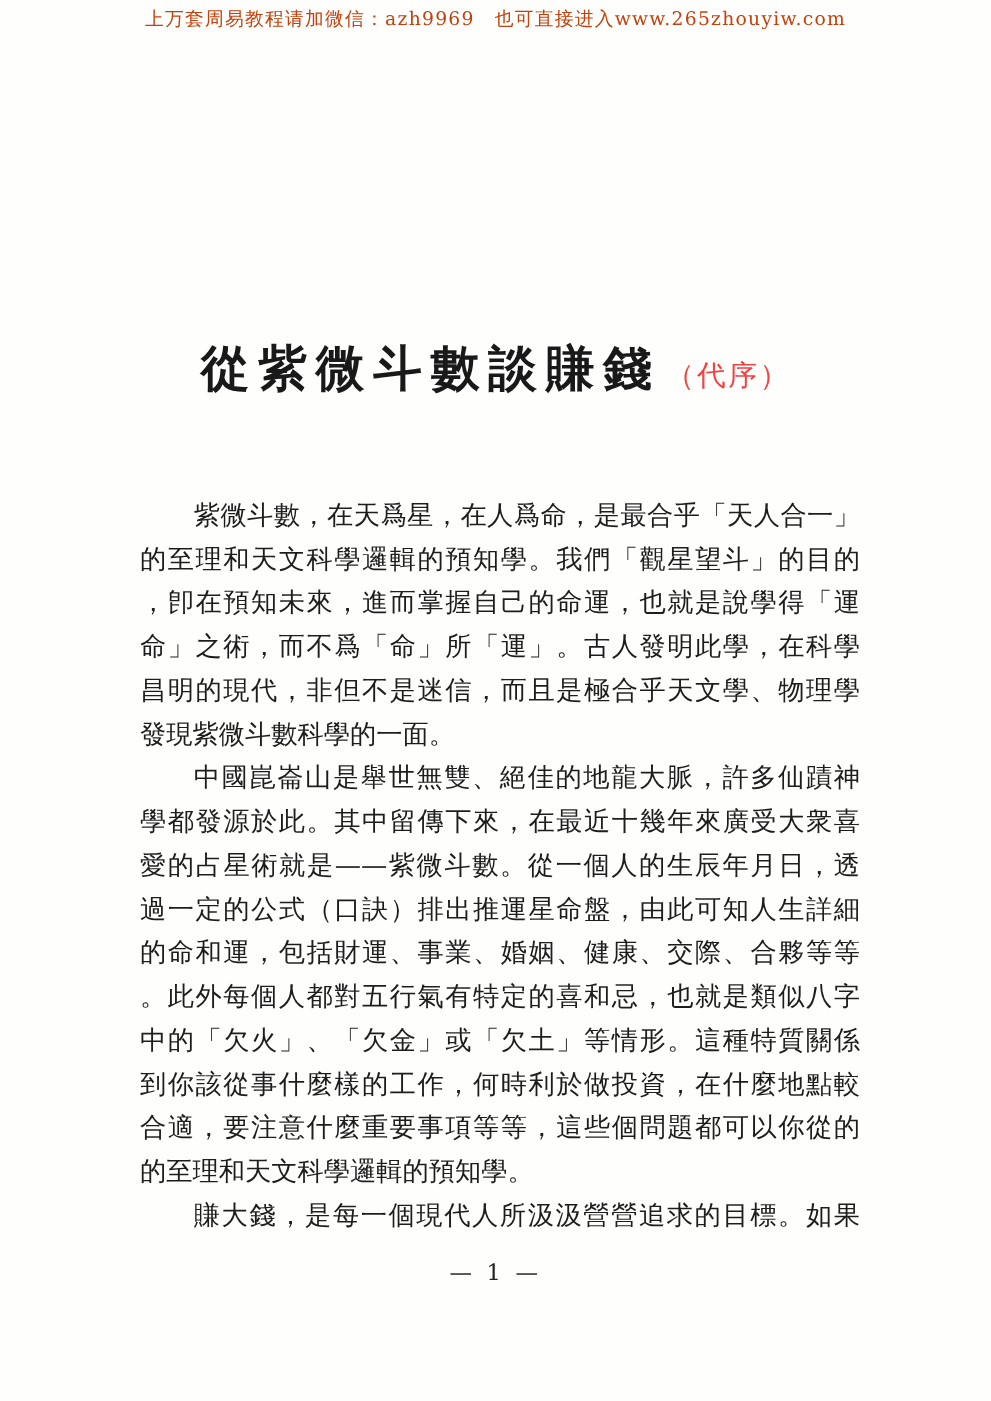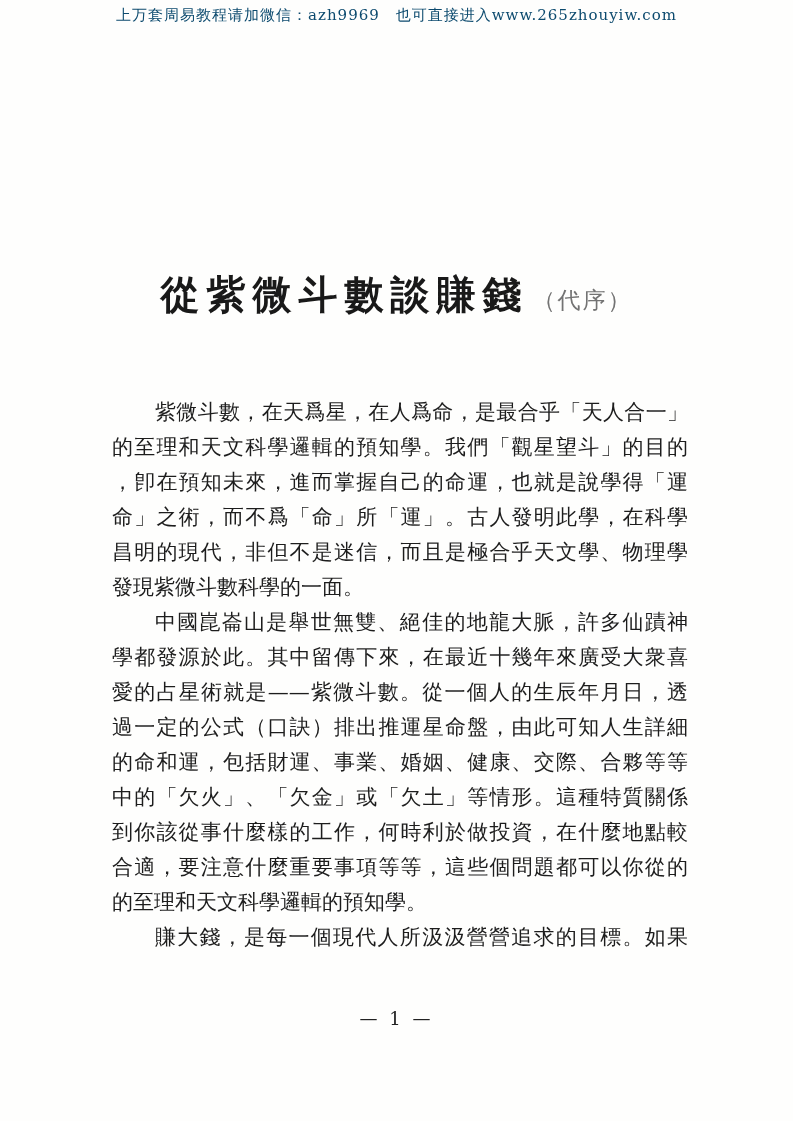--- a/index.html
+++ b/index.html
@@ -51,21 +51,21 @@
     font-size: 39px;
     font-weight: 600;
     letter-spacing: 7px;
     color: #191919;
     text-align: right;
   }
   .chapter-title .suffix {
     font-size: 23px;
     font-weight: 500;
     letter-spacing: 2px;
-    color: #737373;
+    color: #ef4444;
     margin-left: 4px;
   }
   
   .body-text {
     position: absolute;
     top: 374px;
     left: 112px;
     width: 576px;
     font-size: 21px;
     color: #1d1d1d;
@@ -93,41 +93,42 @@
     font-size: 18px;
     letter-spacing: 3px;
     color: #222222;
   }
 </style>
 </head>
 <body>
 
 <div class="page" style="background: rgb(254, 254, 253);">
 
-  <div class="header-ad" style="color: #0c4a6e;">
+  <div class="header-ad" style="color: #c2410c;">
     <span>上万套周易教程请加微信：azh9969　也可直接进入www.265zhouyiw.com</span>
   </div>
 
 
   <div class="chapter-title">
     <span class="main">從紫微斗數談賺錢</span><span class="suffix">（代序）</span>
   </div>
 
   <div class="body-text" id="body-lines" style="color: rgb(29, 29, 29); margin-top: 21px;">
       <div class="text-line fill indent">紫微斗數，在天爲星，在人爲命，是最合乎「天人合一」</div>
       <div class="text-line fill">的至理和天文科學邏輯的預知學。我們「觀星望斗」的目的</div>
       <div class="text-line fill">，卽在預知未來，進而掌握自己的命運，也就是說學得「運</div>
       <div class="text-line fill">命」之術，而不爲「命」所「運」。古人發明此學，在科學</div>
       <div class="text-line fill">昌明的現代，非但不是迷信，而且是極合乎天文學、物理學</div>
       <div class="text-line">發現紫微斗數科學的一面。</div>
       <div class="text-line fill indent">中國崑崙山是舉世無雙、絕佳的地龍大脈，許多仙蹟神</div>
       <div class="text-line fill">學都發源於此。其中留傳下來，在最近十幾年來廣受大衆喜</div>
       <div class="text-line fill">愛的占星術就是——紫微斗數。從一個人的生辰年月日，透</div>
       <div class="text-line fill">過一定的公式（口訣）排出推運星命盤，由此可知人生詳細</div>
       <div class="text-line fill">的命和運，包括財運、事業、婚姻、健康、交際、合夥等等</div>
+      <div class="text-line fill">。此外每個人都對五行氣有特定的喜和忌，也就是類似八字</div>
       <div class="text-line fill">中的「欠火」、「欠金」或「欠土」等情形。這種特質關係</div>
       <div class="text-line fill">到你該從事什麼樣的工作，何時利於做投資，在什麼地點較</div>
       <div class="text-line fill">合適，要注意什麼重要事項等等，這些個問題都可以你從的</div>
       <div class="text-line">的至理和天文科學邏輯的預知學。</div>
       <div class="text-line fill indent">賺大錢，是每一個現代人所汲汲營營追求的目標。如果</div>
     </div>
 
   <div class="page-number">— 1 —</div>
 
 </div>

